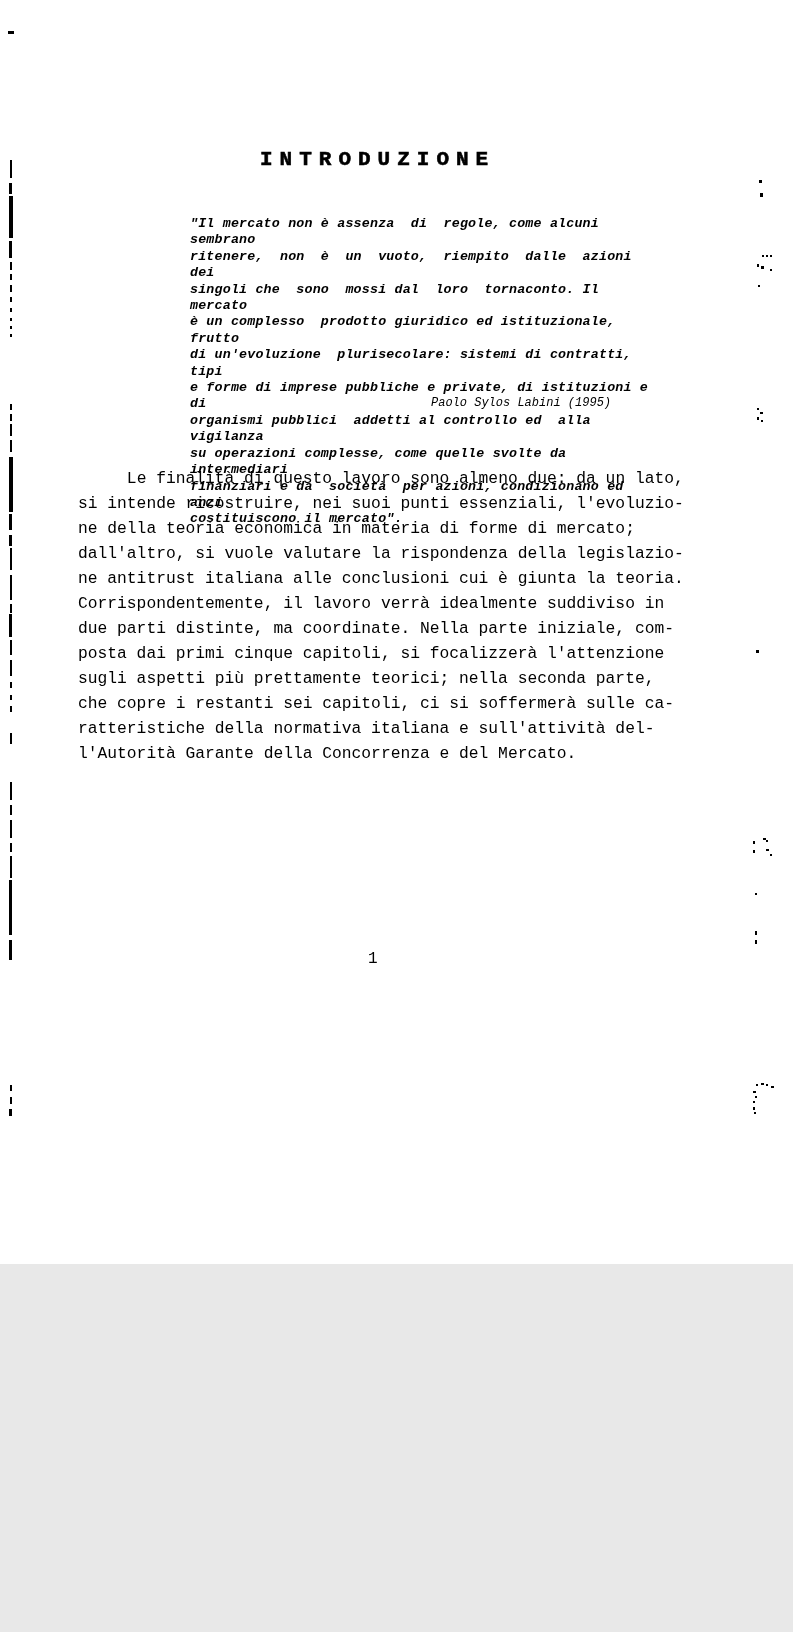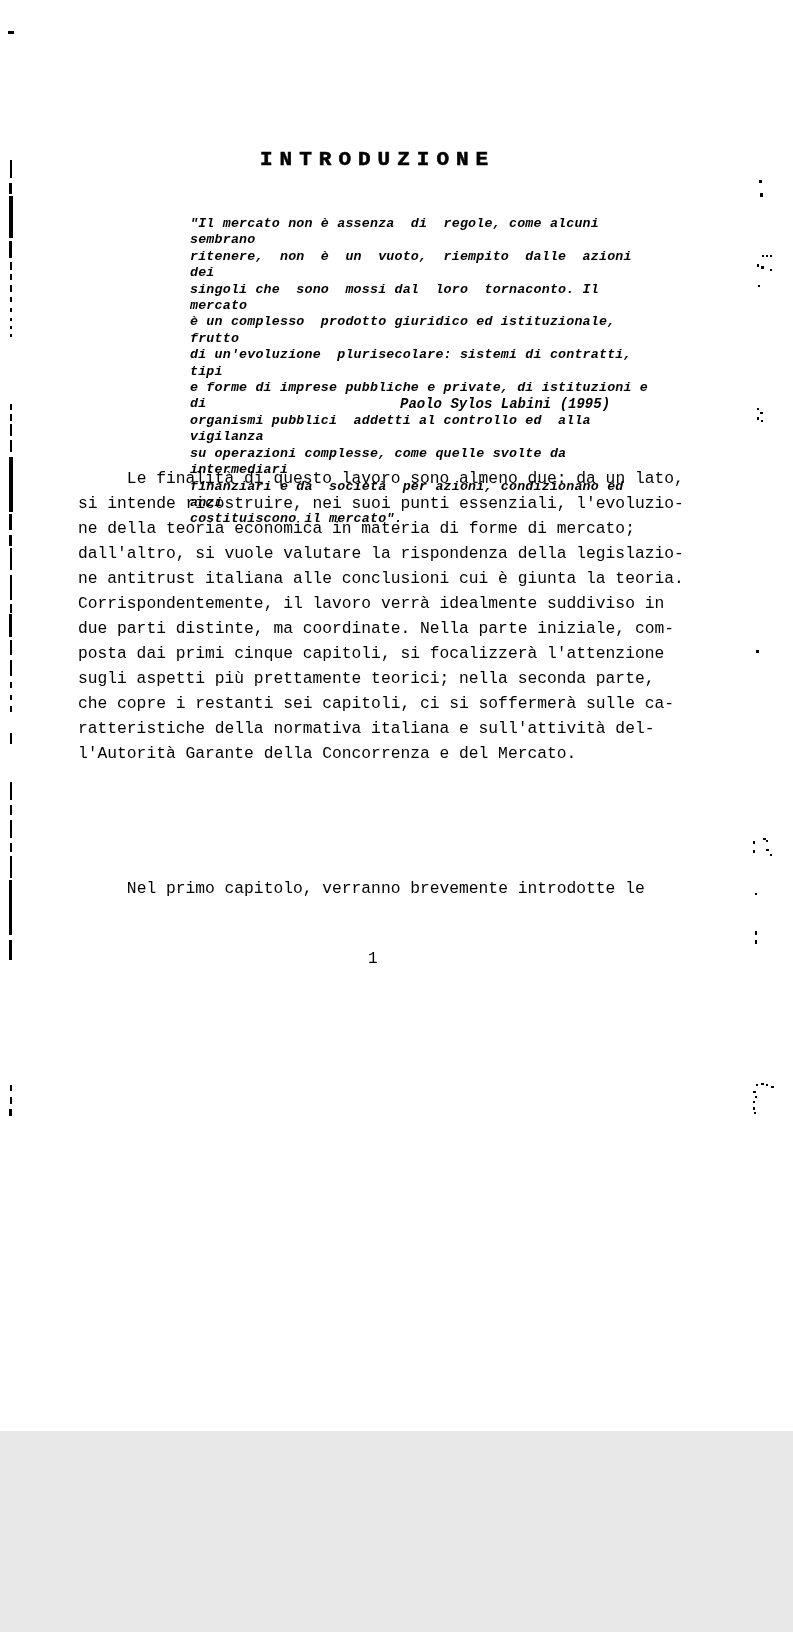--- a/index.html
+++ b/index.html
@@ -3,21 +3,21 @@
 <meta charset="utf-8">
 <style>
   html, body {
     margin: 0;
     padding: 0;
     background: #e8e8e8;
   }
   .page {
     position: relative;
     width: 793px;
-    height: 1431px;
+    height: 1264px;
     margin: 0 auto;
     background: #ffffff;
     overflow: hidden;
     font-family: "Liberation Mono", "DejaVu Sans Mono", monospace;
     color: #000000;
   }
   .doc-title {
     position: absolute;
     left: 260px;
     top: 148px;
@@ -37,26 +37,26 @@
     margin: 0;
     font-size: 13.3px;
     line-height: 16.4px;
     font-style: italic;
     font-weight: bold;
     white-space: pre-wrap;
     letter-spacing: 0.2px;
   }
   .attribution {
     position: absolute;
-    left: 400px;
+    left: 431px;
     top: 396px;
     width: 240px;
-    font-size: 14px;
+    font-size: 12px;
     font-style: italic;
-    font-weight: bold;
+    font-weight: normal;
     white-space: nowrap;
   }
   .body-text {
     position: absolute;
     left: 78px;
     width: 620px;
     margin: 0;
     font-size: 16.3px;
     line-height: 25px;
     white-space: pre-wrap;
@@ -101,21 +101,20 @@
 dall'altro, si vuole valutare la rispondenza della legislazio-
 ne antitrust italiana alle conclusioni cui è giunta la teoria.
 Corrispondentemente, il lavoro verrà idealmente suddiviso in
 due parti distinte, ma coordinate. Nella parte iniziale, com-
 posta dai primi cinque capitoli, si focalizzerà l'attenzione
 sugli aspetti più prettamente teorici; nella seconda parte,
 che copre i restanti sei capitoli, ci si soffermerà sulle ca-
 ratteristiche della normativa italiana e sull'attività del-
 l'Autorità Garante della Concorrenza e del Mercato.</p>
 
-  <p class="body-text body-p2">     Nel primo capitolo, verranno brevemente introdotte le</p>
 
   <div class="page-number">1</div>
 
   <div id="artifacts">
       <div class="artifact" style="left: 8px; top: 31px; width: 6px; height: 3px;"></div>
       <div class="artifact" style="left: 10px; top: 160px; width: 2px; height: 18px;"></div>
       <div class="artifact" style="left: 9px; top: 183px; width: 3px; height: 11px;"></div>
       <div class="artifact" style="left: 9px; top: 196px; width: 4px; height: 42px;"></div>
       <div class="artifact" style="left: 9px; top: 241px; width: 3px; height: 17px;"></div>
       <div class="artifact" style="left: 10px; top: 262px; width: 2px; height: 8px;"></div>

